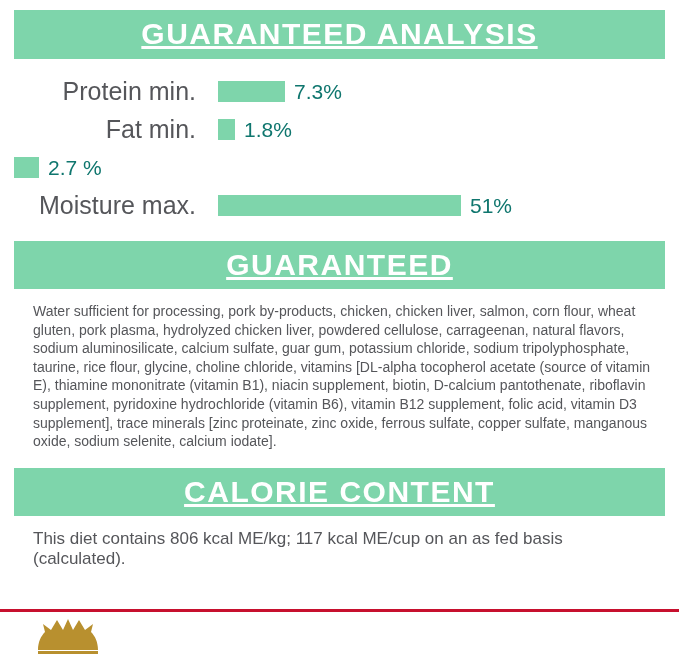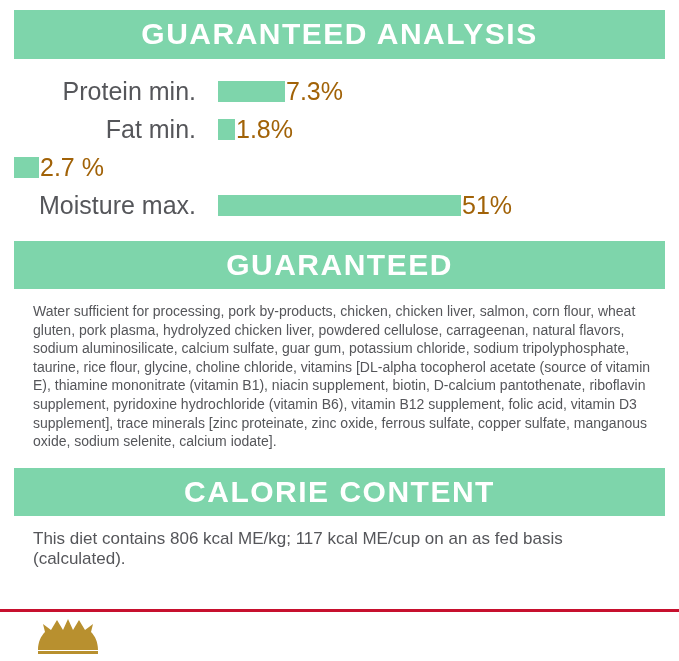--- a/index.html
+++ b/index.html
@@ -26,20 +26,21 @@
   .section-bar {
     background: #7ed5ab;
     color: #ffffff;
     text-align: center;
     font-size: 30px;
     letter-spacing: 1.5px;
     font-weight: bold;
     padding: 8px 0 9px 0;
     margin: 0 14px;
     line-height: 1.05;
+    text-decoration: underline;
   }
 
   
   #guaranteed-analysis {
     padding-top: 10px;
   }
   .ga-rows {
     margin: 14px 0 0 0;
     padding: 0 14px 0 14px;
   }
@@ -59,23 +60,23 @@
   .ga-barwrap {
     display: flex;
     align-items: center;
     flex: 1;
   }
   .ga-bar {
     height: 21px;
     background: #7ed5ab;
   }
   .ga-value {
-    font-size: 25px;
-    color: #a16207;
-    padding-left: 1px;
+    font-size: 21px;
+    color: #0f766e;
+    padding-left: 9px;
     white-space: nowrap;
   }
 
   
   #ingredients-section {
     margin-top: 16px;
   }
   .body-text {
     font-size: 14px;
     line-height: 1.33;

